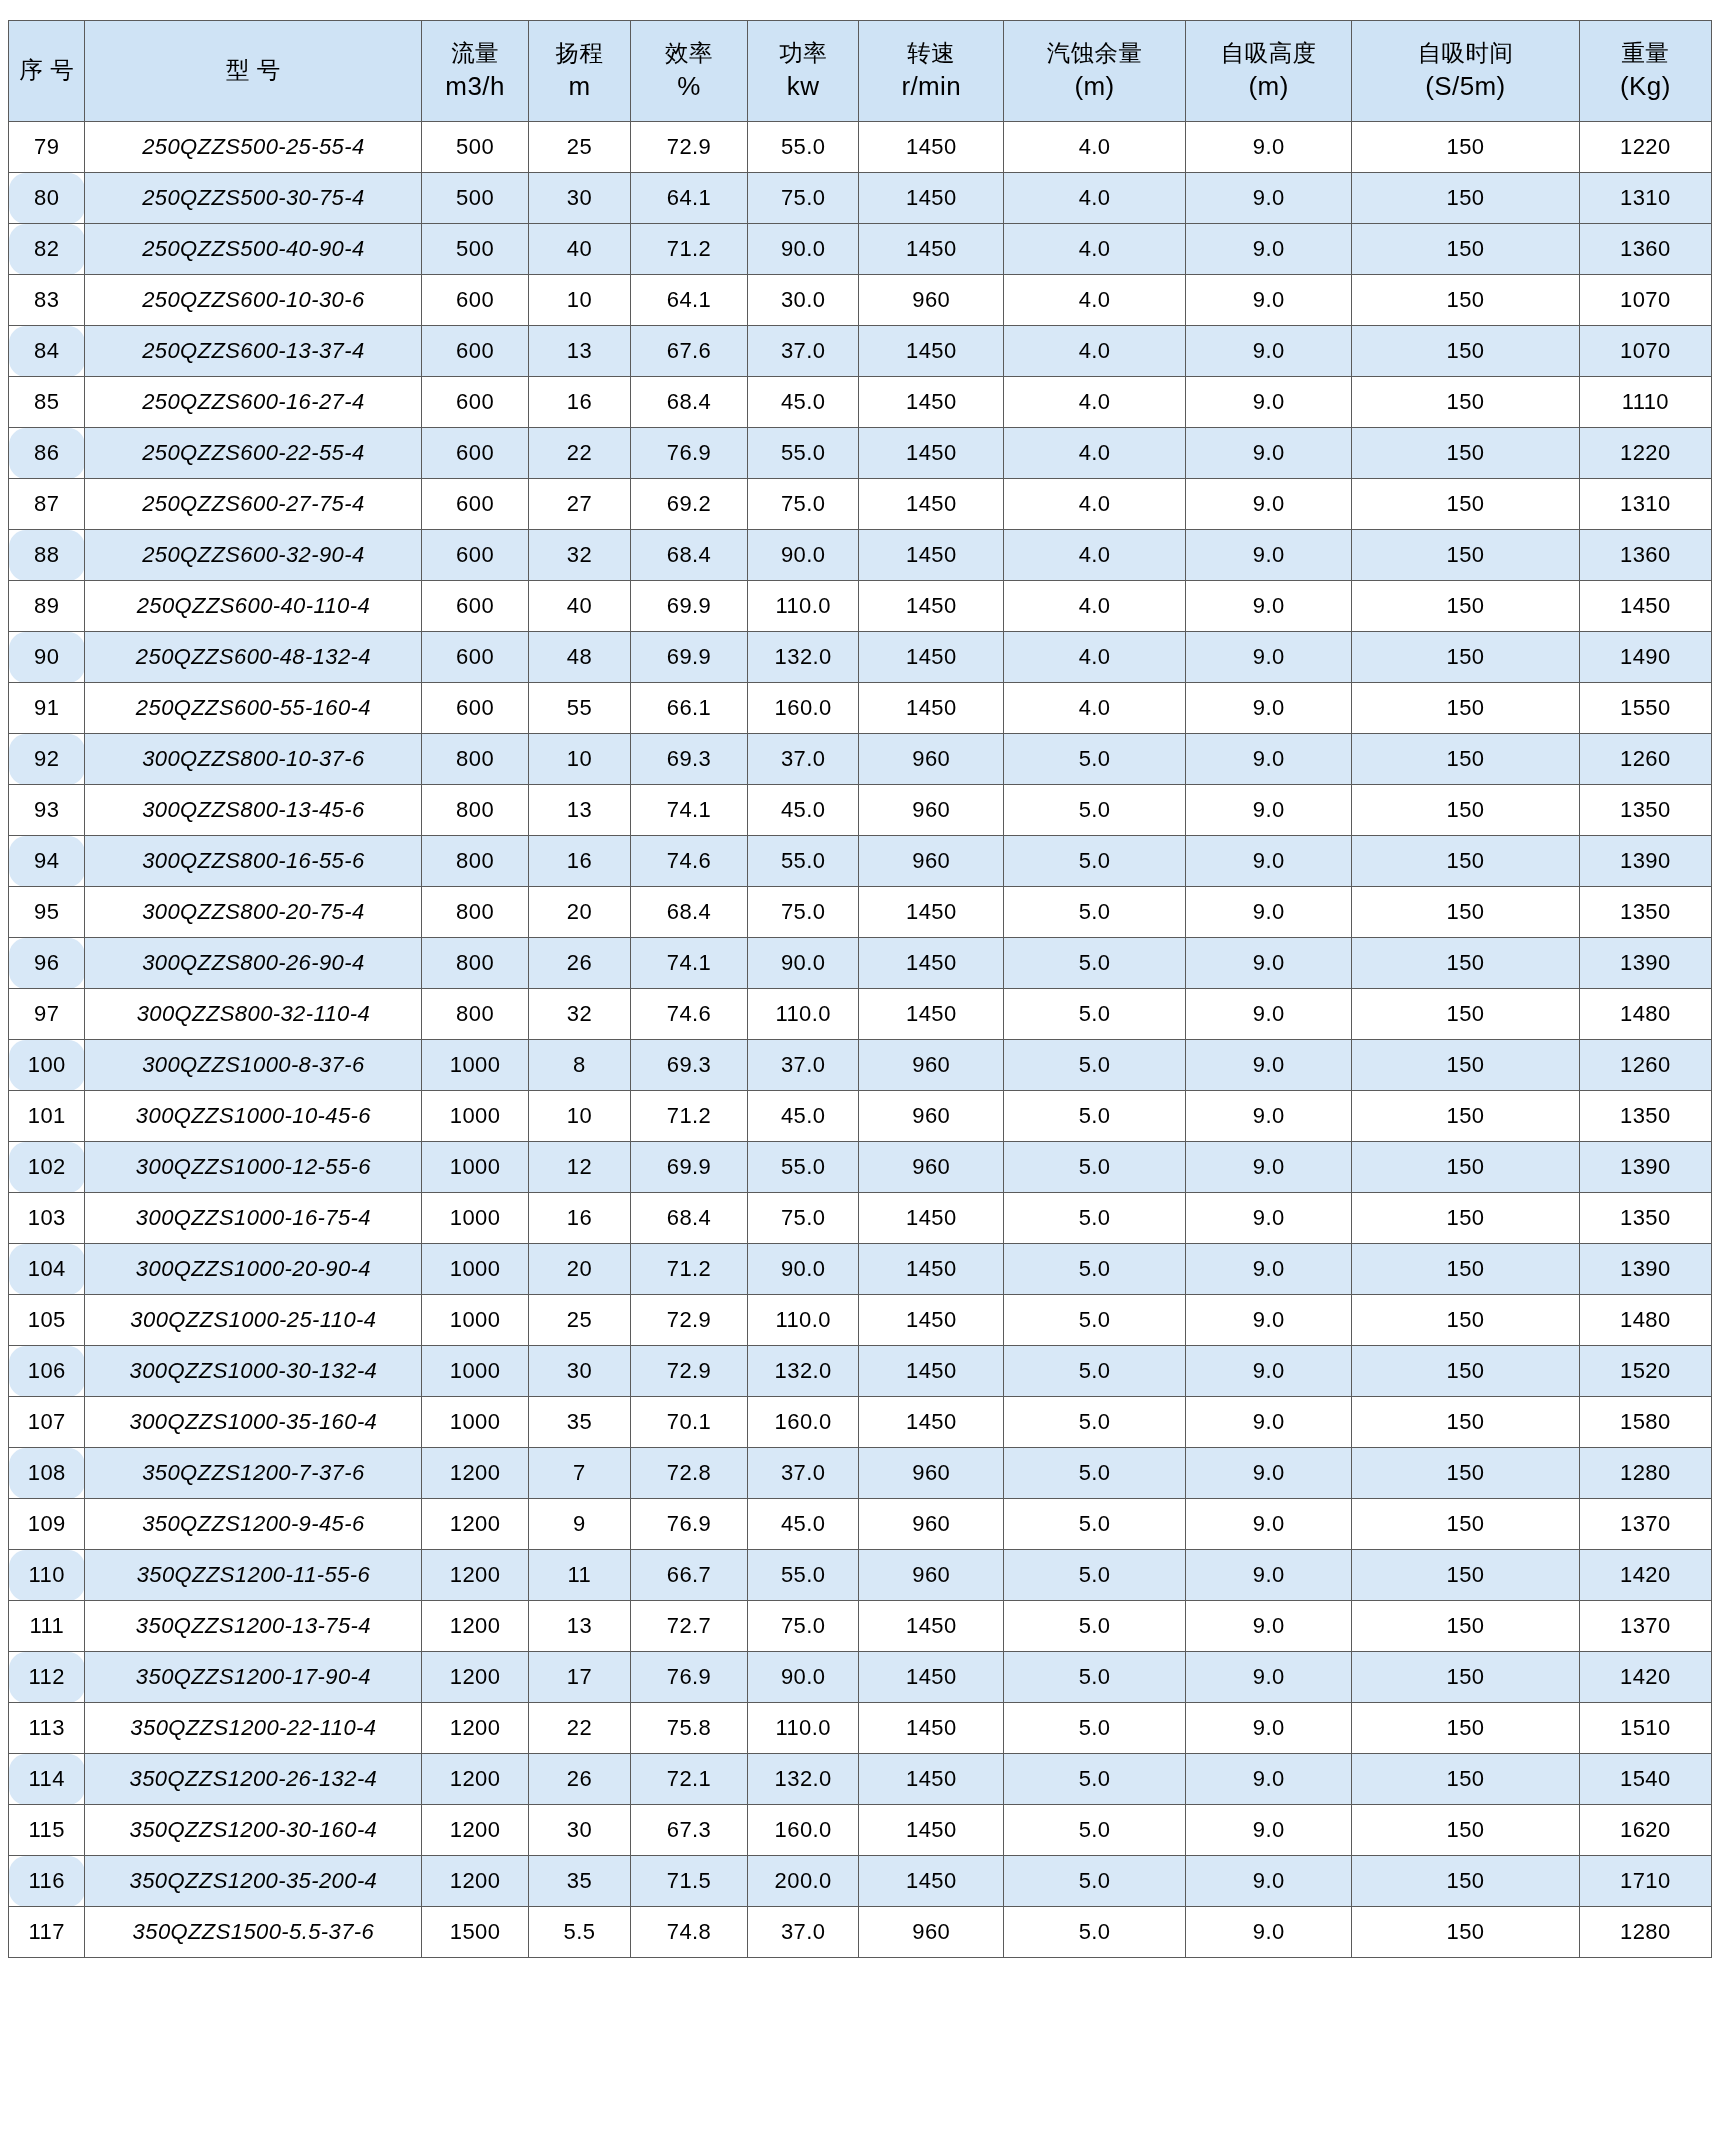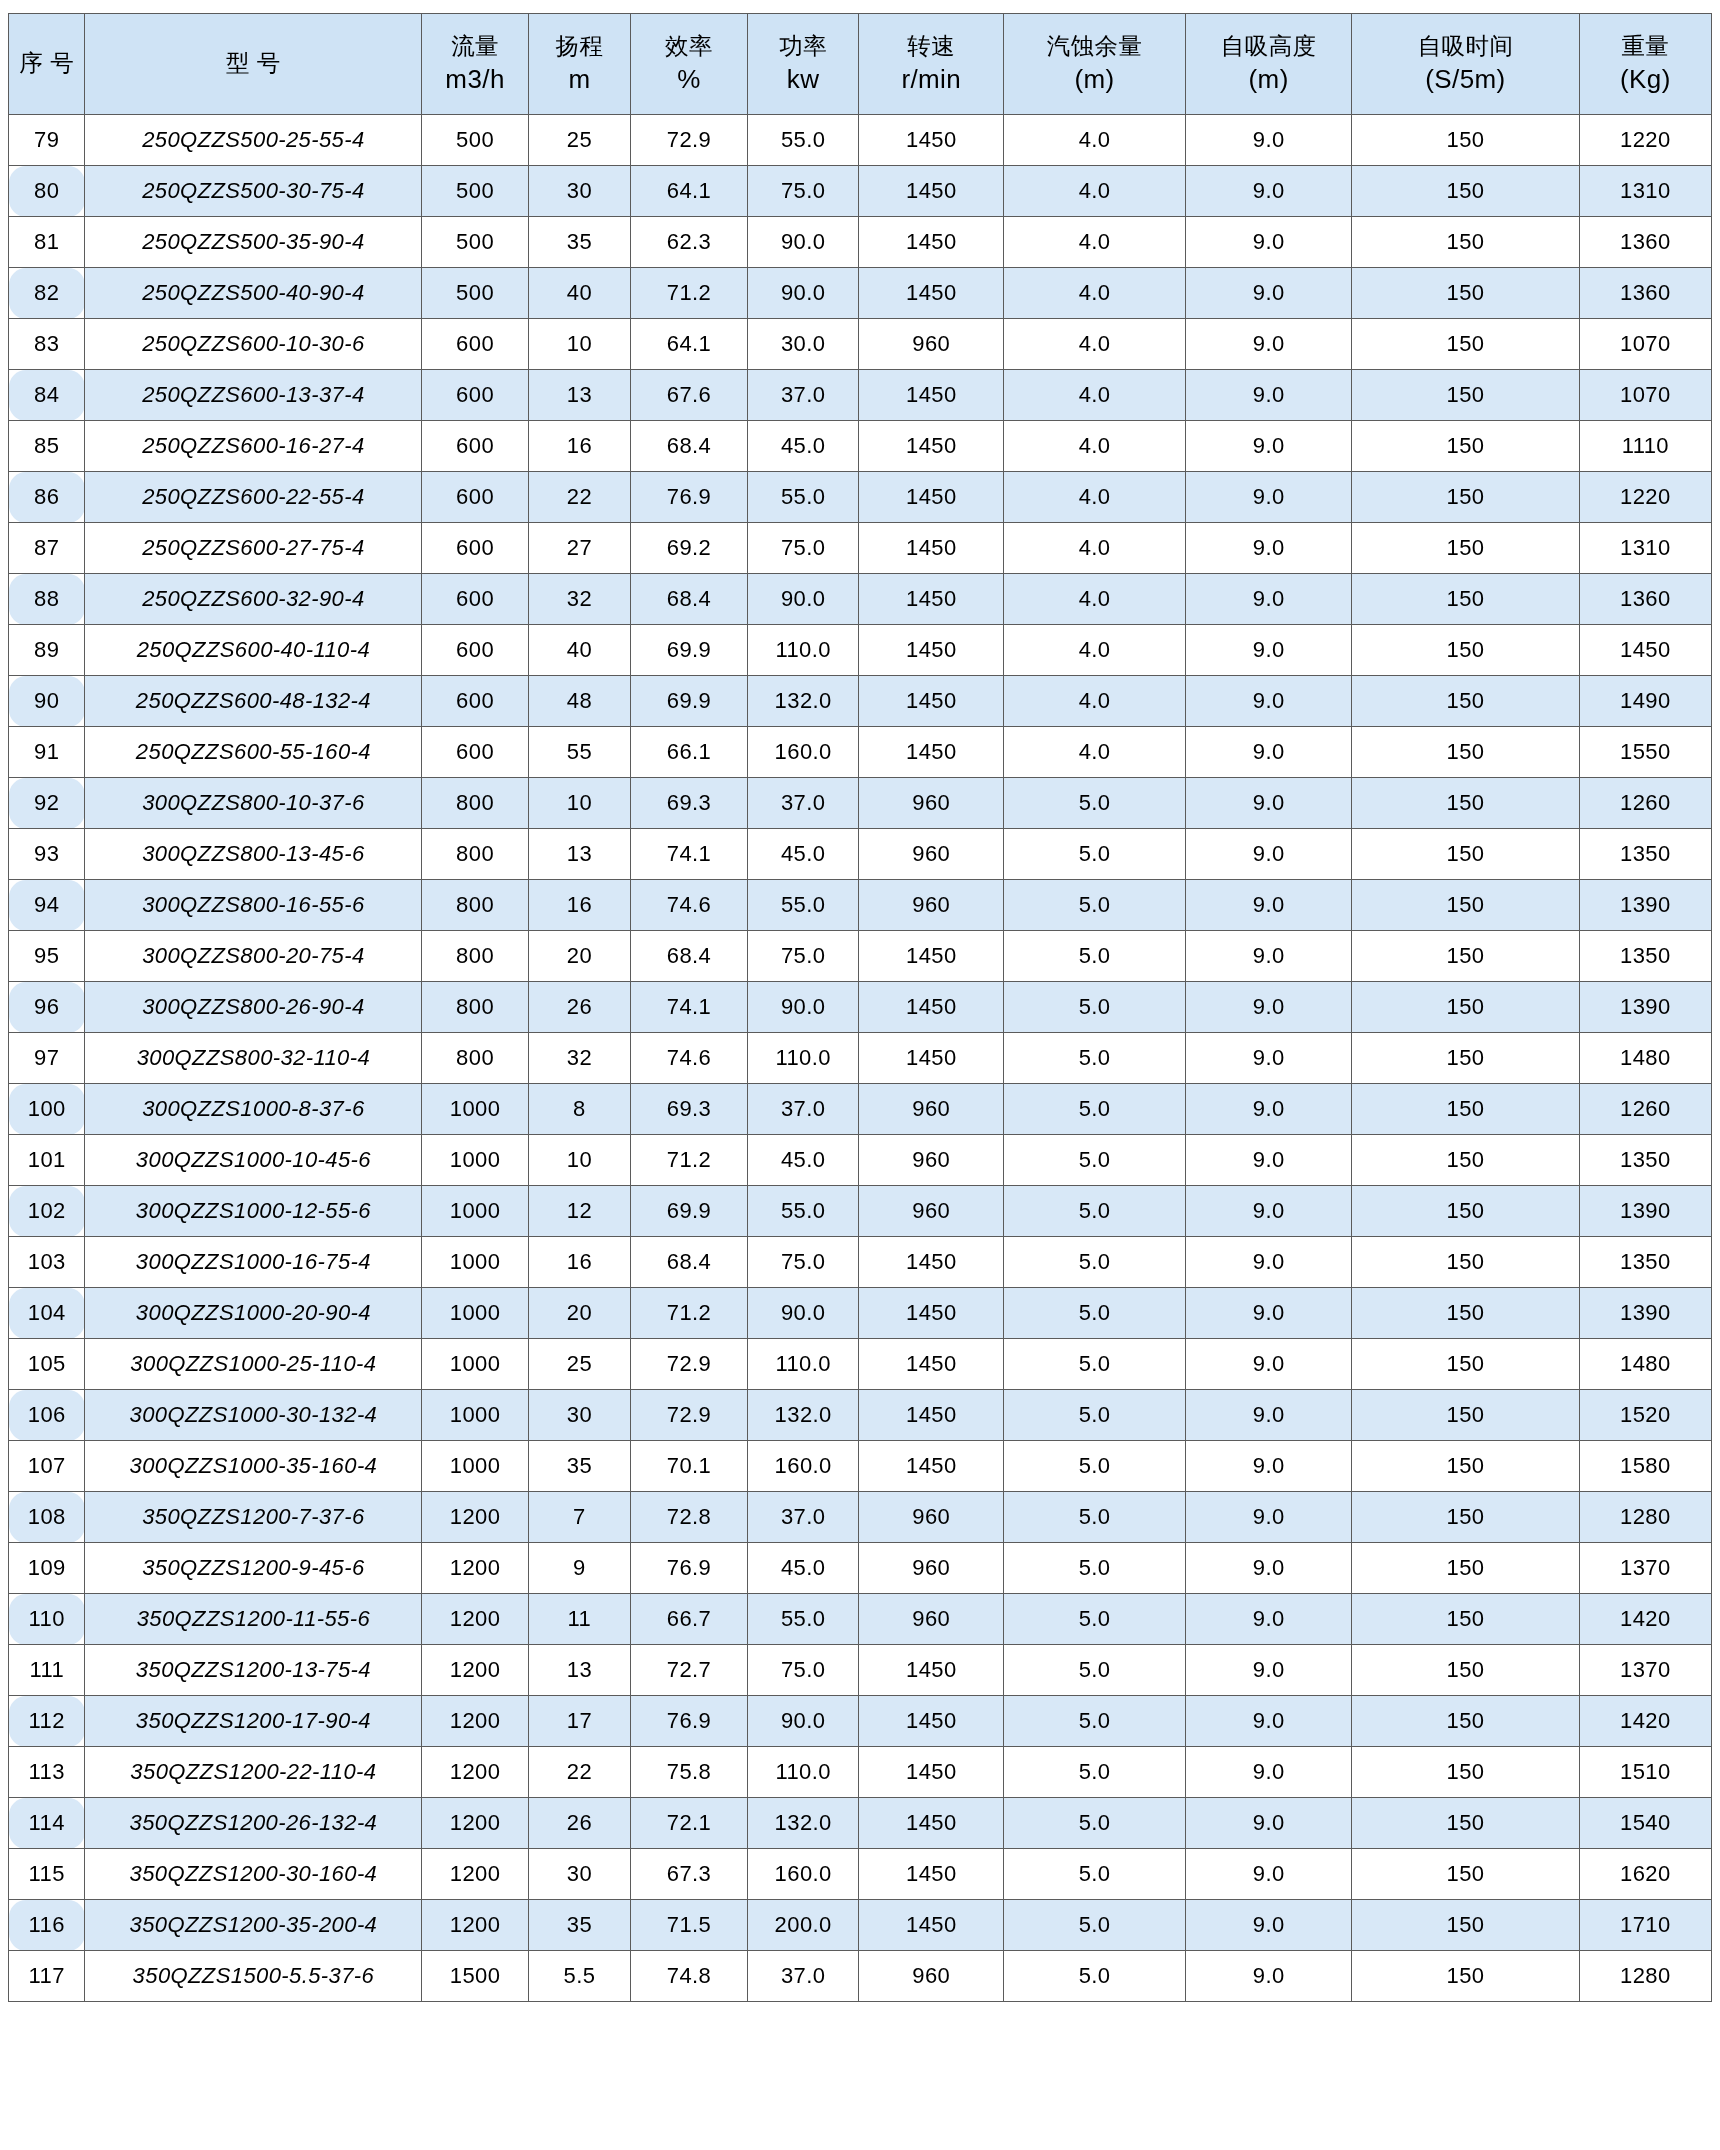--- a/index.html
+++ b/index.html
@@ -7,21 +7,21 @@
     padding: 0;
     background: #ffffff;
   }
   body {
     font-family: "Liberation Sans", "DejaVu Sans", sans-serif;
     width: 1720px;
   }
   .sheet {
     width: 1720px;
     box-sizing: border-box;
-    padding: 13px 8px 8px 8px;
+    padding: 20px 8px 8px 8px;
   }
   table.spec {
     border-collapse: collapse;
     table-layout: fixed;
     width: 1704px;
     background: #ffffff;
   }
   table.spec th, table.spec td {
     border: 0.8px solid #5b5b5b;
     text-align: center;
@@ -162,33 +162,20 @@
           <td>500</td>
           <td>30</td>
           <td>64.1</td>
           <td>75.0</td>
           <td>1450</td>
           <td>4.0</td>
           <td>9.0</td>
           <td>150</td>
           <td>1310</td>
         </tr>
-        <tr class="plain">
-          <td class="c-no">81</td>
-          <td class="c-model">250QZZS500-35-90-4</td>
-          <td>500</td>
-          <td>35</td>
-          <td>62.3</td>
-          <td>90.0</td>
-          <td>1450</td>
-          <td>4.0</td>
-          <td>9.0</td>
-          <td>150</td>
-          <td>1360</td>
-        </tr>
         <tr class="alt">
           <td class="c-no">82</td>
           <td class="c-model">250QZZS500-40-90-4</td>
           <td>500</td>
           <td>40</td>
           <td>71.2</td>
           <td>90.0</td>
           <td>1450</td>
           <td>4.0</td>
           <td>9.0</td>

